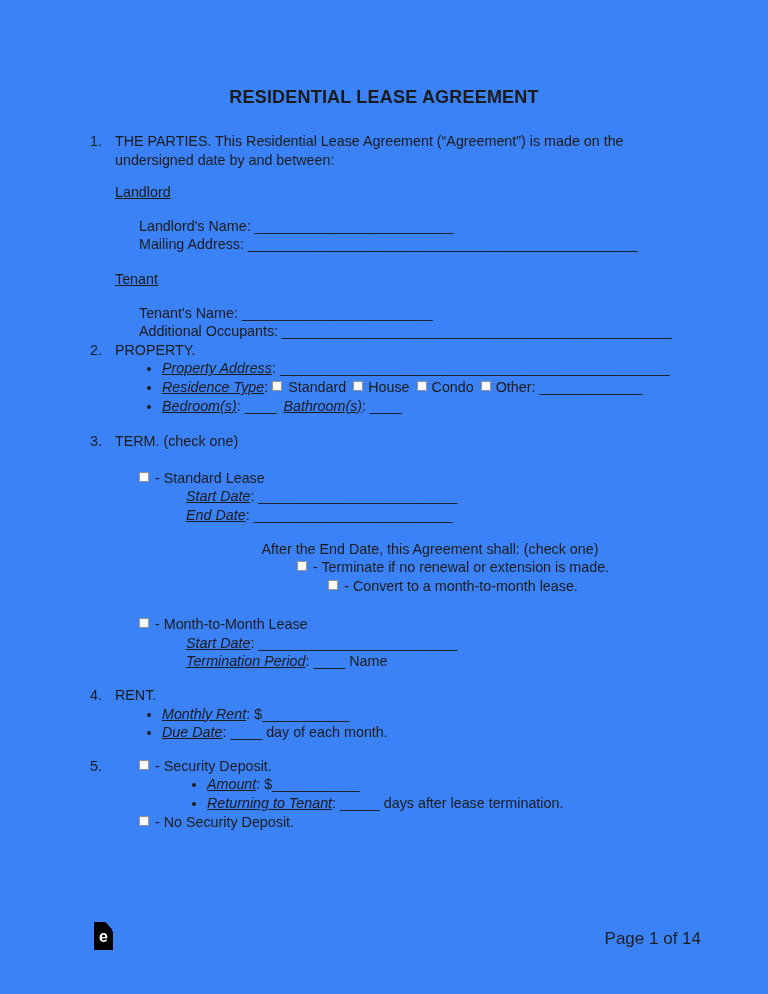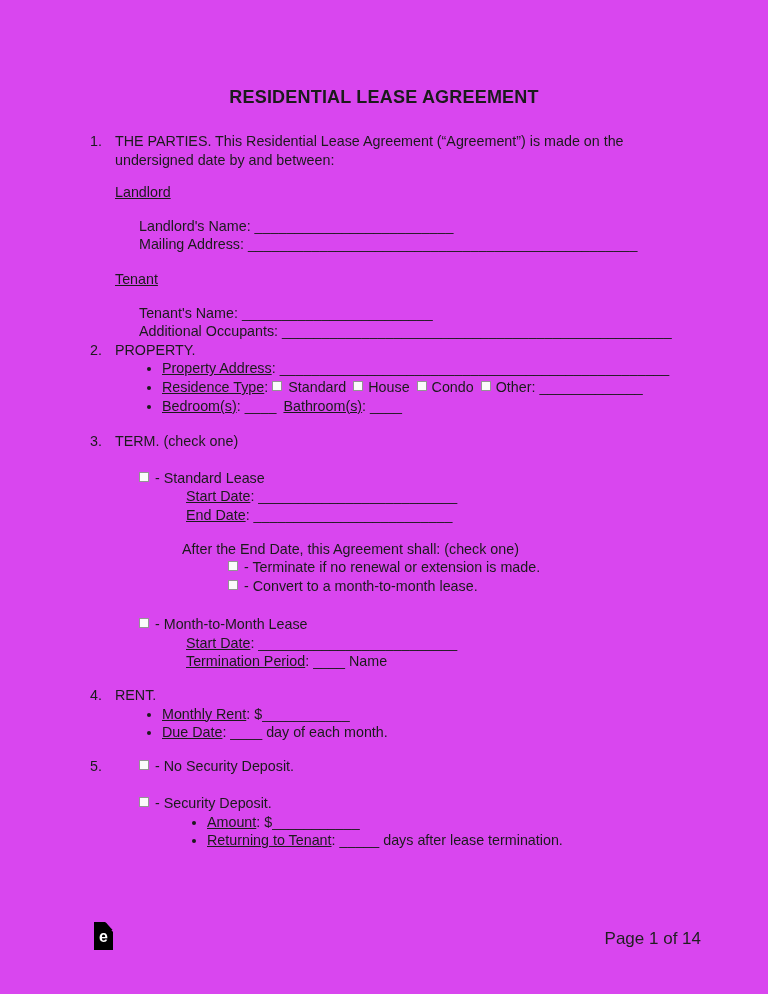--- a/index.html
+++ b/index.html
@@ -1,21 +1,21 @@
 <!DOCTYPE html>
 <html><head>
 <meta charset="utf-8">
 <style>
   html,body { margin:0; padding:0; background:#ffffff; }
   .page {
     position:relative;
     width:768px; height:994px;
     box-sizing:border-box;
     padding:86px 90px 0 90px;
-    background:#d946ef;
+    background:#3b82f6;
     font-family:"Liberation Sans", sans-serif;
     font-size:14.3px;
     line-height:18.6px;
     color:#1b1b1b;
     overflow:hidden;
   }
   .doc-title {
     margin:0 0 24px 0;
     text-align:center;
     font-size:18px;
@@ -30,42 +30,42 @@
   .para { margin:0 0 15px 0; }
   .mb14 { margin-bottom:14px; }
   .mb16 { margin-bottom:16px; }
   .mb17 { margin-bottom:17px; }
   .mb18 { margin-bottom:18px; }
   .mb18h { margin-bottom:18.5px; }
   .mb20 { margin-bottom:20px; }
   .mb0  { margin-bottom:0; }
 
   .b  { font-weight:normal; }
-  .ul { text-decoration:underline; }
+  .ul { text-decoration:underline;font-style:italic; }
   .subhead { text-decoration:underline; }
 
   .indent1 { margin-left:24px; }
 
   ul.bullets { margin:0; padding-left:47px; list-style:disc; }
   ul.bullets li { margin:0; }
   ul.deposit { padding-left:68px; }
 
   .cb {
     display:inline-block;
     width:8px; height:8px;
     border:1px solid #949494;
     background:#fbfbfb;
     vertical-align:1px;
   }
   .cb.after-label { margin:0 5px 0 7px; }
   .cb.lead { margin-right:6px; }
 
   .cb-block { margin-left:24px; }
   .cb-sub   { margin-left:47px; }
-  .after-block { margin-left:67px; }
+  .after-block { margin-left:67px;text-align:center; }
   .sub-options { margin-left:46px; }
 
   .blank { white-space:nowrap; }
   .gap { margin-left:7px; }
 
   .footer-logo {
     position:absolute; left:94px; top:922px;
     width:19px; height:28px;
   }
   .logo-body {
@@ -167,29 +167,29 @@
         <li><span class="ul">Monthly Rent</span><span>: $</span><span class="blank">___________</span></li>
         <li><span class="ul">Due Date</span><span>: </span><span class="blank">____</span><span> day of each month.</span></li>
       </ul>
     </div>
   </div>
 
   <div class="sect mb0">
     <div class="num">5.</div>
     <div class="content">
 
-      <div class="cb-block mb18h"><span class="cb lead"></span><span class="b">- No Security Deposit.</span></div>
-
       <div class="cb-block mb0">
         <div><span class="cb lead"></span><span class="b">- Security Deposit.</span></div>
         <ul class="bullets deposit">
           <li><span class="ul">Amount</span><span>: $</span><span class="blank">___________</span></li>
           <li><span class="ul">Returning to Tenant</span><span>: </span><span class="blank">_____</span><span> days after lease termination.</span></li>
         </ul>
       </div>
+
+      <div class="cb-block mb18h"><span class="cb lead"></span><span class="b">- No Security Deposit.</span></div>
     </div>
   </div>
 
   <div class="footer-logo">
     <span class="logo-body"></span>
     <span class="logo-fold"></span>
     <span class="logo-letter">e</span>
   </div>
   <div class="page-label">Page 1 of 14</div>
 

